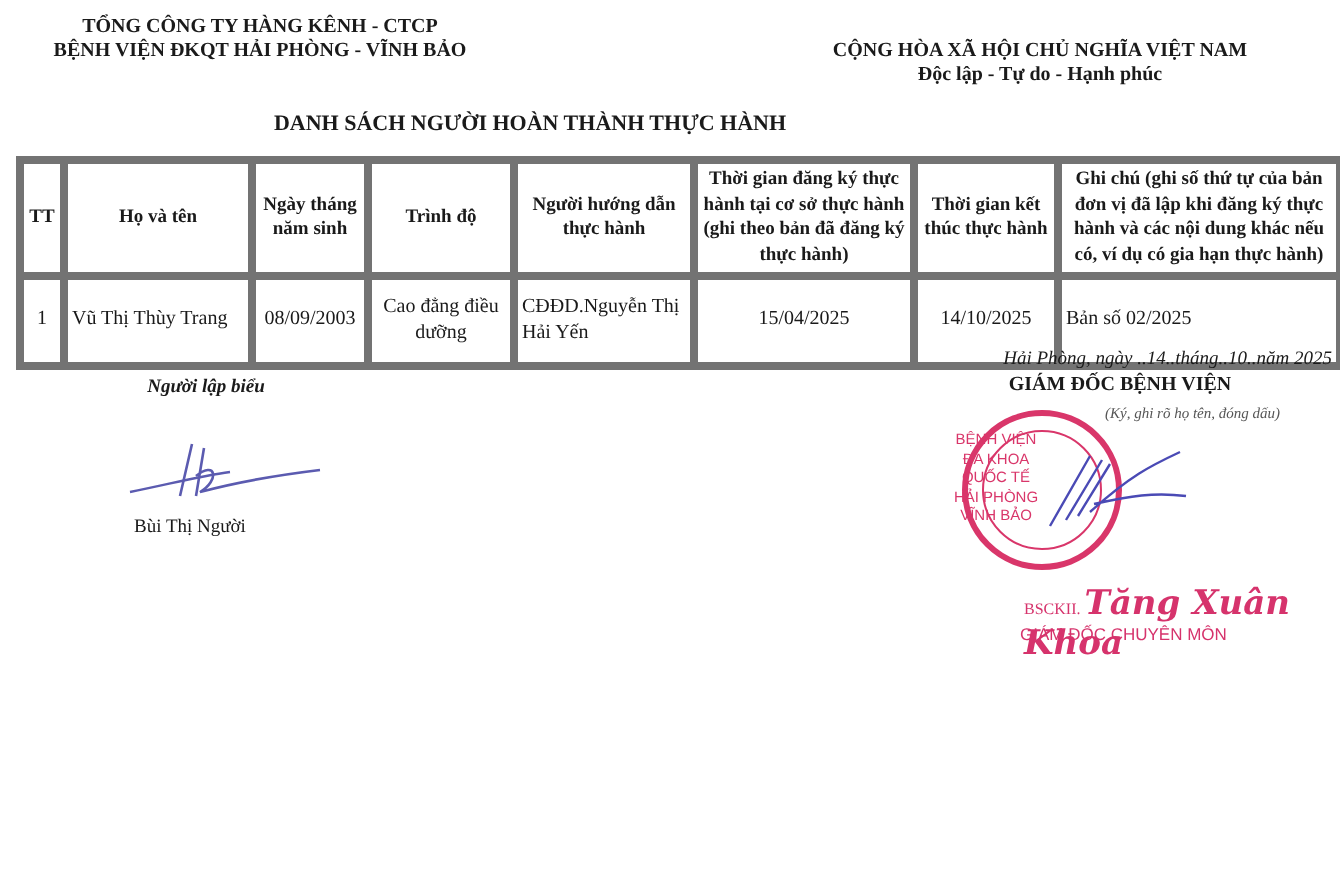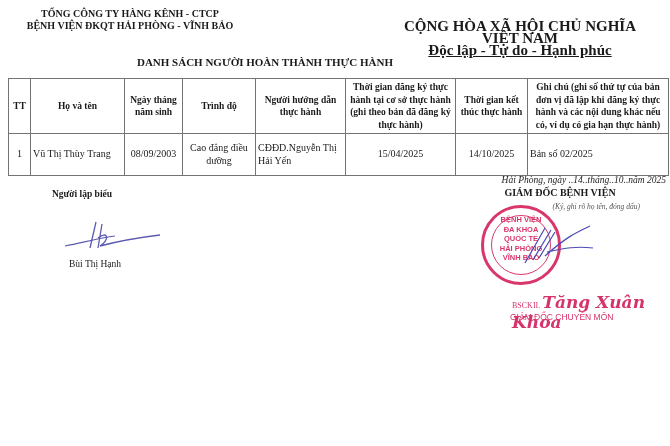--- a/index.html
+++ b/index.html
@@ -2,38 +2,38 @@
 <html><head>
 <meta charset="utf-8">
 <style>
   html, body { margin: 0; padding: 0; background: #ffffff; }
   body { width: 670px; height: 446px; position: relative; overflow: hidden;
          font-family: "Liberation Serif", "DejaVu Serif", serif; color: #1a1a1a; }
   .abs { position: absolute; }
   .bold { font-weight: bold; }
   .center { text-align: center; }
   .org-left { left: 20px; top: 8px; width: 220px; font-size: 10px; line-height: 12px; }
-  .org-right { left: 390px; top: 20px; width: 260px; font-size: 15px; line-height: 12px; }
-  .u { text-decoration: underline; }
+  .org-right { left: 390px; top: 20px; width: 260px; font-size: 10px; line-height: 12px; }
+  .u { }
   .title { left: 0; top: 56px; width: 530px; font-size: 11px; }
   table.main { position: absolute; left: 8px; top: 78px; width: 660px; border-collapse: collapse;
                table-layout: fixed; font-size: 9.5px; }
-  table.main th, table.main td { border: 1px solid #737373; padding: 1px 2px; vertical-align: middle; }
+  table.main th, table.main td { border: 4px solid #737373; padding: 1px 2px; vertical-align: middle; }
   table.main th { height: 52px; font-weight: bold; line-height: 12.5px; text-align: center; }
   table.main td { height: 39px; line-height: 12.5px; font-size: 10px; }
-  .left-sig { left: 27px; top: 189px; width: 110px; font-size: 9.5px; }
+  .left-sig { left: 48px; top: 189px; width: 110px; font-size: 9.5px; font-style: italic; }
   .sign-name { left: 40px; top: 258px; width: 110px; font-size: 9.5px; line-height: 13px; }
   .date-line { left: 470px; top: 175px; width: 196px; font-size: 9.5px; font-style: italic; text-align: right; }
   .director { left: 480px; top: 187px; width: 160px; font-size: 10px; }
   .director-note { left: 520px; top: 202px; width: 120px; font-size: 7.5px; font-style: italic; color: #555; text-align: right; }
   .stamp { left: 481px; top: 205px; width: 80px; height: 80px; border: 3px solid #d9366a; border-radius: 50%;
            box-sizing: border-box; }
   .stamp-inner { position: absolute; left: 7px; top: 7px; right: 7px; bottom: 7px; border: 1px solid #d9366a; border-radius: 50%; }
-  .stamp-text { left: 490px; top: 215px; width: 62px; color: #d9366a; font-family: "Liberation Sans", sans-serif;
-                font-size: 7.5px; font-weight: bold; line-height: 9.5px; text-align: center; }
+  .stamp-text { left: 467px; top: 215px; width: 62px; color: #d9366a; font-family: "Liberation Sans", sans-serif;
+                font-size: 7.5px; font-weight: normal; line-height: 9.5px; text-align: center; }
   .sig-right { left: 515px; top: 208px; }
   .chief-title { left: 510px; top: 276px; width: 120px; color: #d6336c; font-family: "Liberation Sans", sans-serif; font-size: 8.5px; margin-top: 36px; }
   .chief-name { left: 512px; top: 292px; width: 150px; color: #d6336c; font-size: 8px; }
   .chief-name .script { font-family: "DejaVu Serif", serif; font-style: italic; font-weight: bold; font-size: 17px; }
 </style>
 </head>
 <body>
 
 <div class="abs org-left center bold">
   <div>TỔNG CÔNG TY HÀNG KÊNH - CTCP</div>
@@ -83,21 +83,21 @@
     </tr>
   </tbody>
 </table>
 
 <div class="abs left-sig center bold">Người lập biểu</div>
 <svg class="abs" style="left:60px;top:218px" width="110" height="36">
   <path d="M5 28 C25 24, 40 20, 55 18" stroke="#5b5bb0" stroke-width="1.2" fill="none"></path>
   <path d="M36 4 L30 30 M42 6 L38 30 M38 20 C48 12, 50 22, 40 28 C55 24, 75 20, 100 17" stroke="#5b5bb0" stroke-width="1.3" fill="none"></path>
 </svg>
 <div class="abs sign-name center">
-  <div>Bùi Thị Hạnh</div>
+  <div>Bùi Thị Người</div>
 </div>
 
 <div class="abs date-line">Hải Phòng, ngày ..14..tháng..10..năm 2025</div>
 <div class="abs director center bold">GIÁM ĐỐC BỆNH VIỆN</div>
 <div class="abs director-note">(Ký, ghi rõ họ tên, đóng dấu)</div>
 
 <div class="abs stamp">
     <div class="stamp-inner"></div>
   </div>
 <div class="abs stamp-text">

